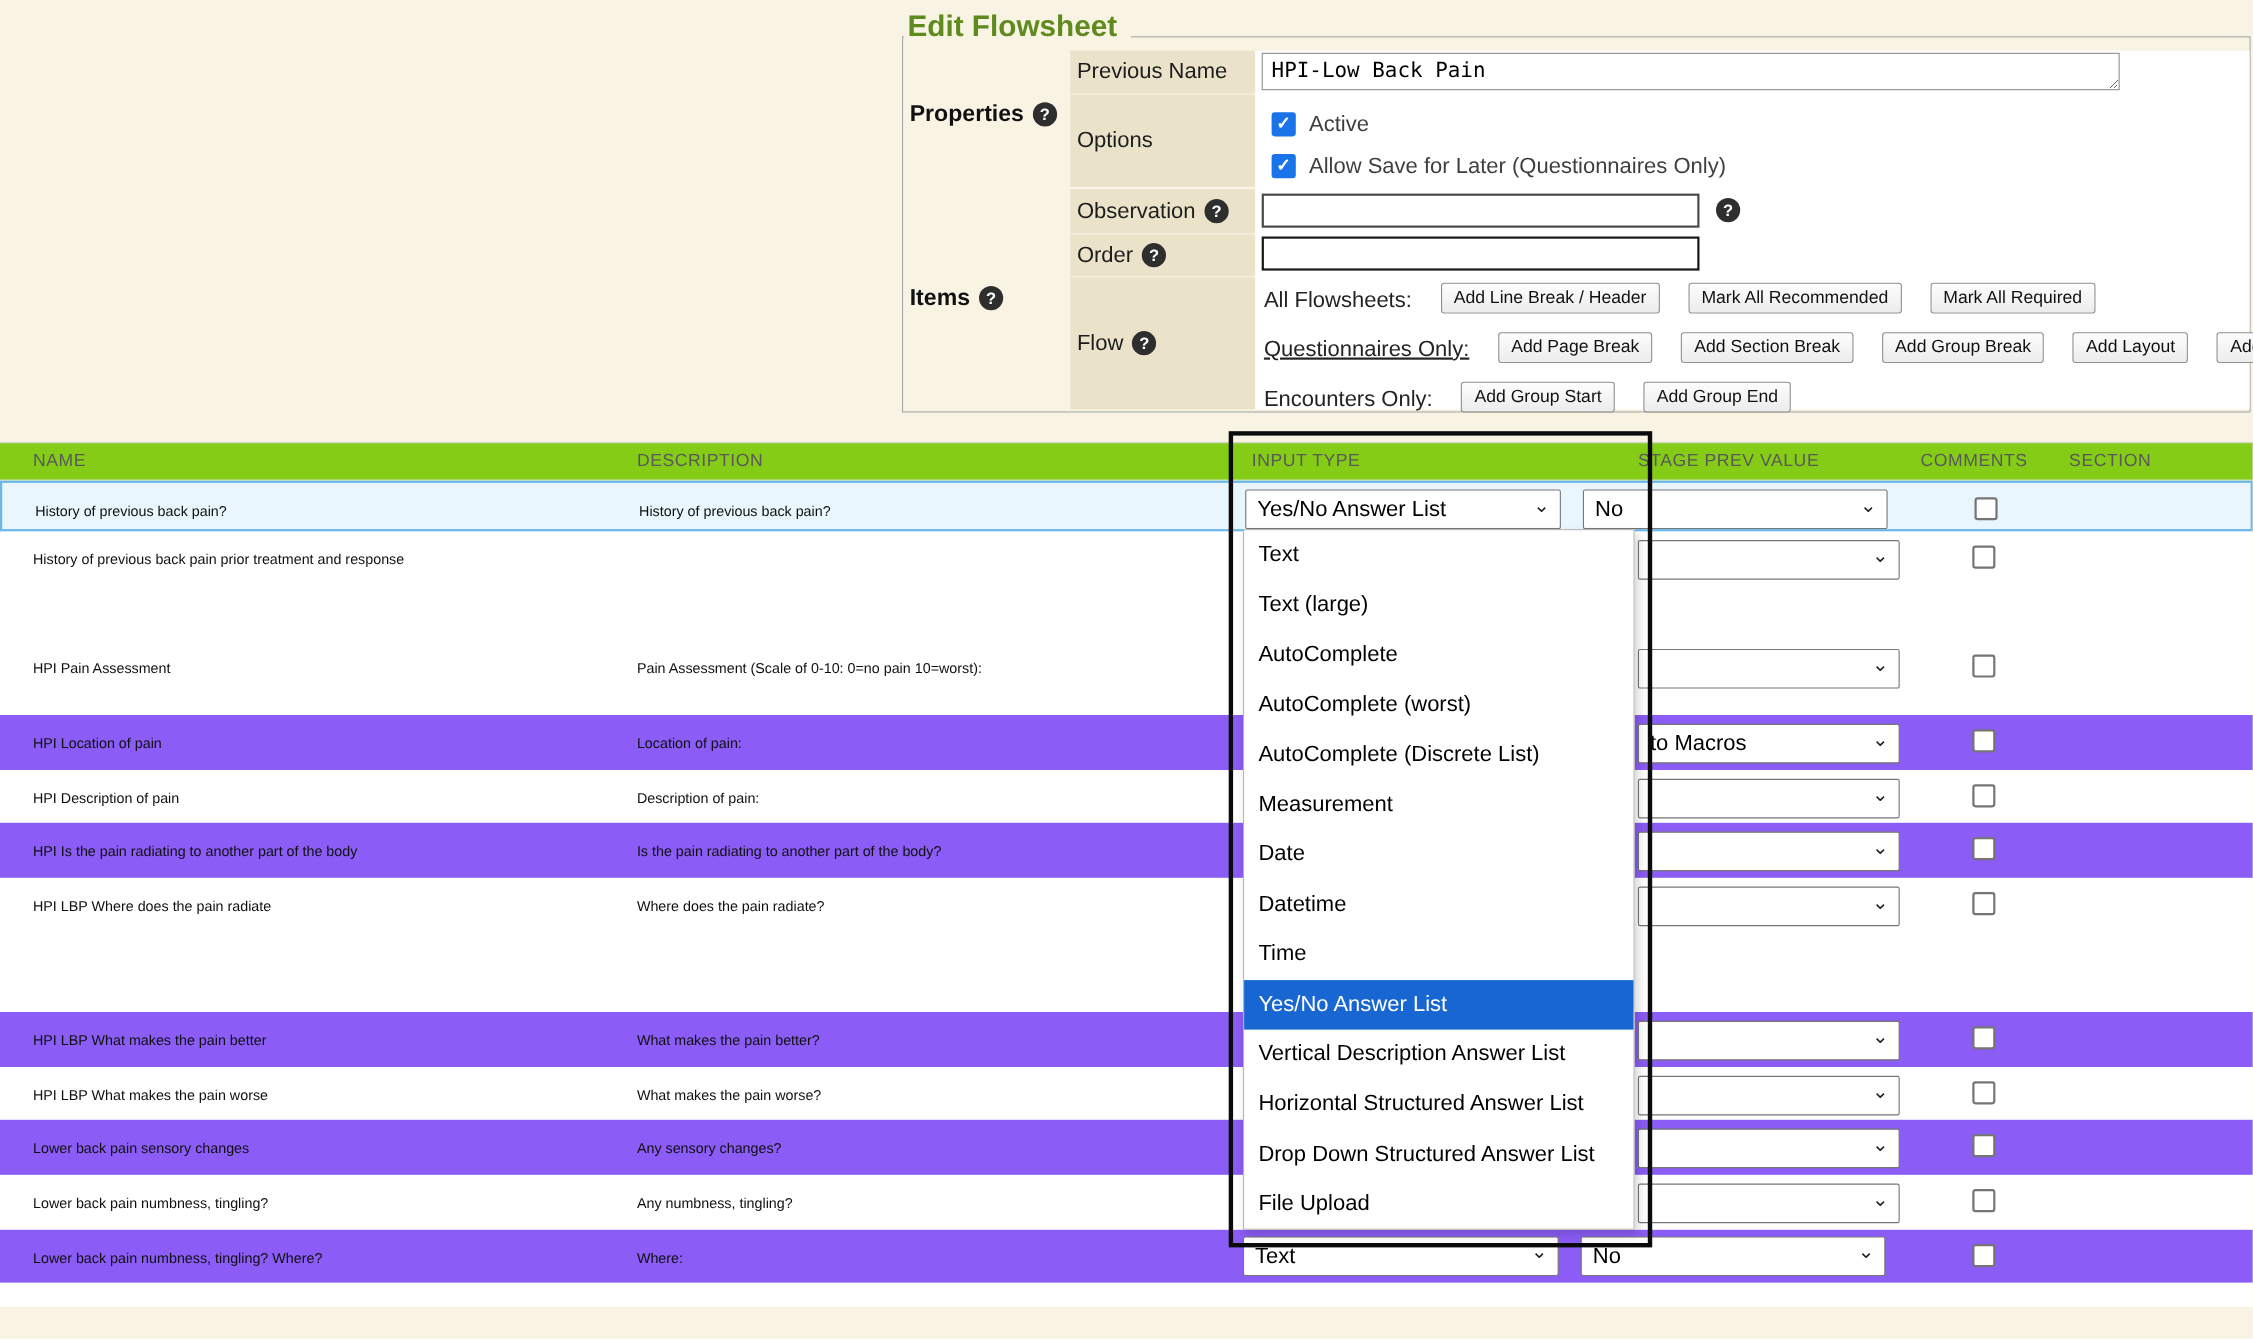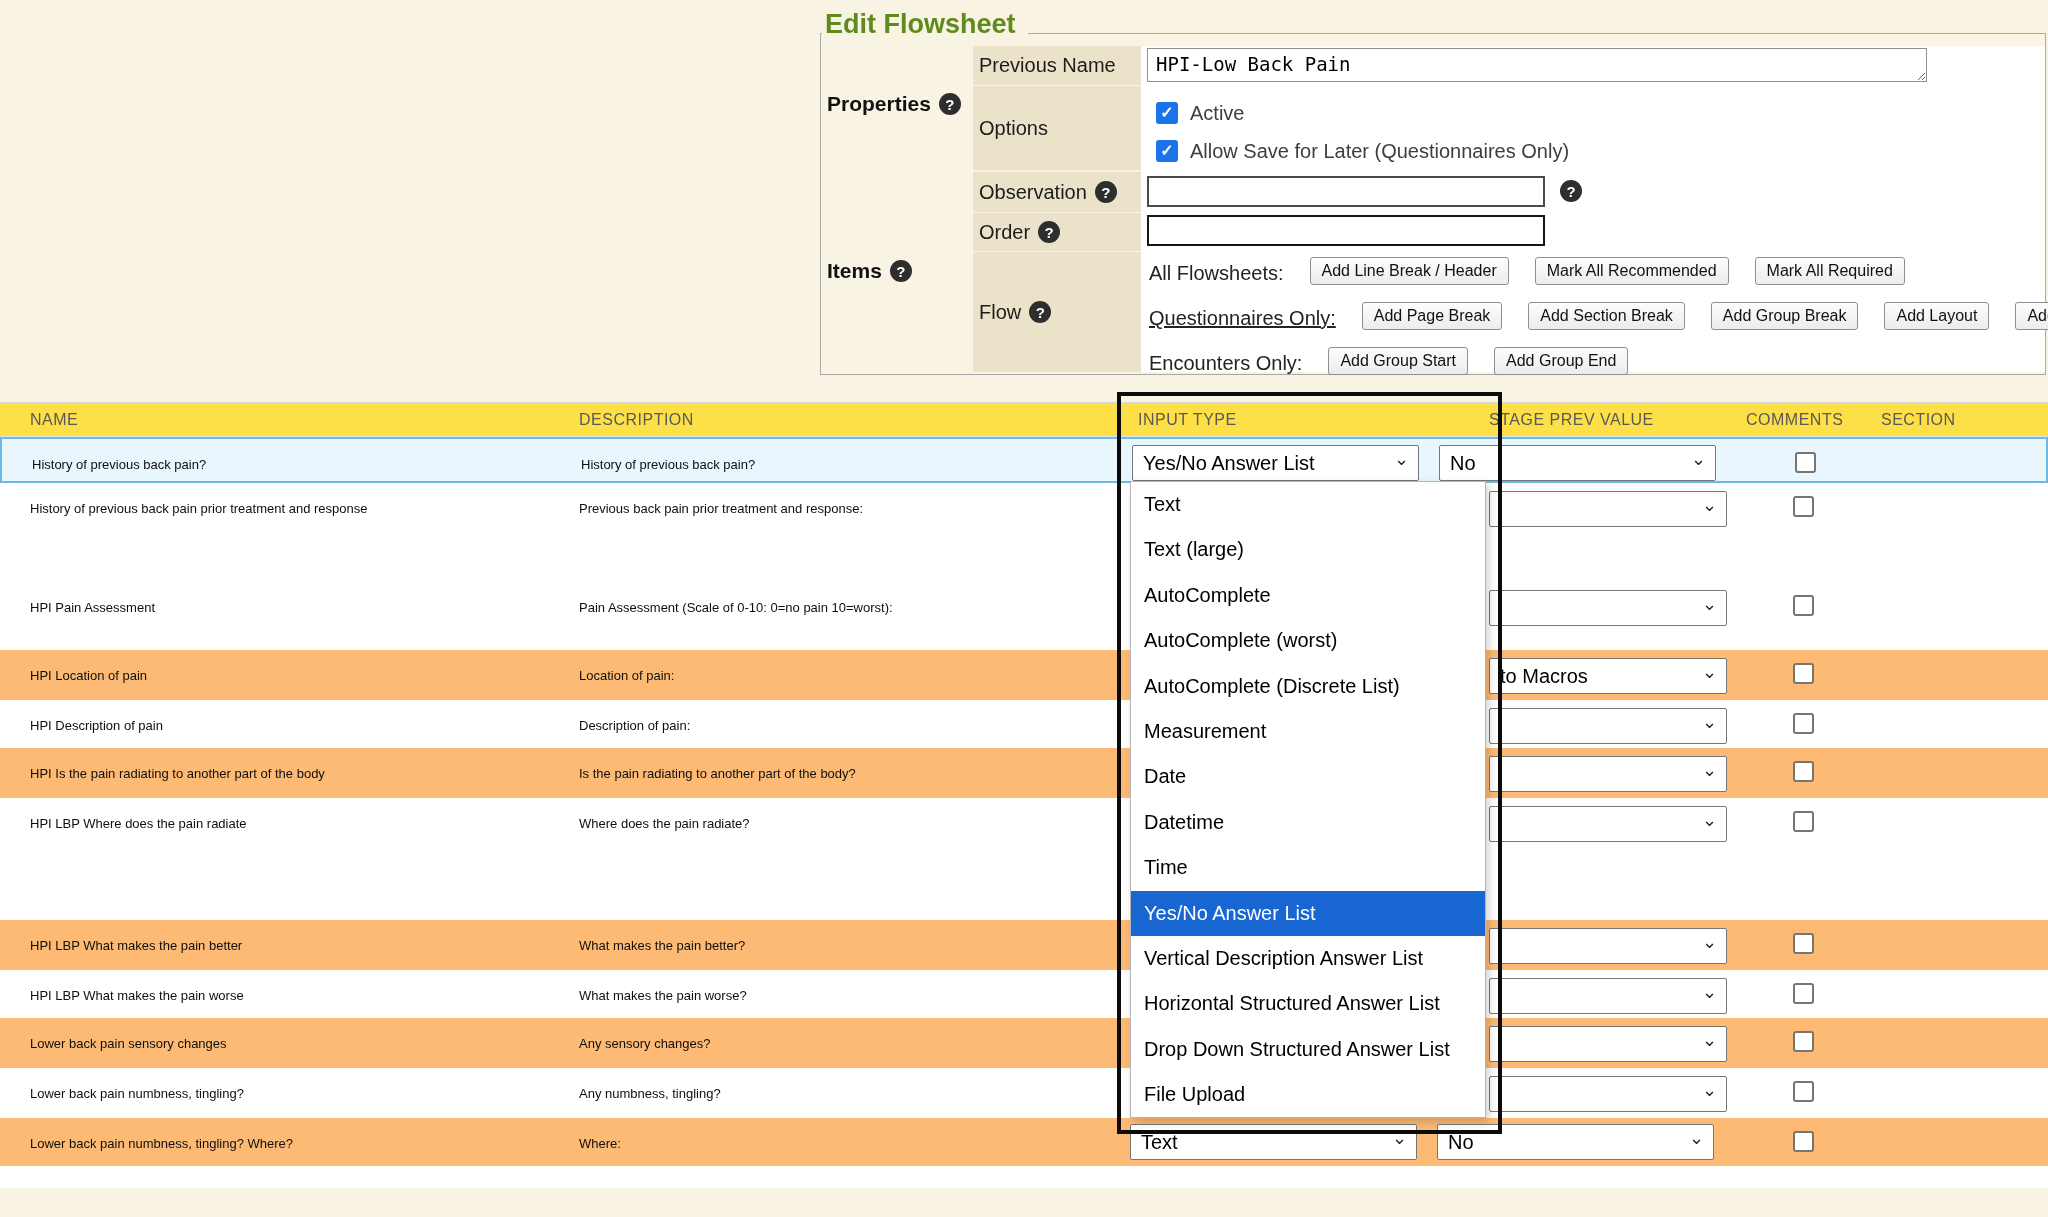--- a/index.html
+++ b/index.html
@@ -45,31 +45,31 @@
   .flow-line { position:absolute; left:328px; height:30px; display:flex; align-items:flex-end; gap:26px; }
   .flow-line-1 { top:221px; } .flow-line-2 { top:266px; } .flow-line-3 { top:311px; }
   .flow-label { font-size:20px; color:#232323; white-space:nowrap; }
   .flow-label.underline { text-decoration:underline; cursor:pointer; }
   .btn { height:28px; padding:0 11px; background:linear-gradient(#fdfdfd,#ececec); border:1px solid #8f8f8f;
          border-radius:3px; font-size:16px; color:#111; display:flex; align-items:center;
          white-space:nowrap; cursor:pointer; }
 
   
   .white-region { position:absolute; left:0; top:402px; width:2048px; height:786px; background:#fff; }
-  .thead { position:absolute; left:0; top:402px; width:2048px; height:35px; background:#fde047;
+  .thead { position:absolute; left:0; top:402px; width:2048px; height:35px; background:#84cc16;
            border-top:1px solid #d8d8d8; border-bottom:1px solid #e4e4e4; }
   .hdr { position:absolute; top:0; line-height:33px; font-size:16px; color:#595959; letter-spacing:.5px; white-space:nowrap; }
   .hdr:nth-of-type(1){left:30px;} .hdr:nth-of-type(2){left:579px;} .hdr:nth-of-type(3){left:1138px;}
   .hdr:nth-of-type(4){left:1489px;} .hdr:nth-of-type(5){left:1746px;} .hdr:nth-of-type(6){left:1881px;}
   .rows { position:absolute; left:0; top:437px; width:2048px; }
   .row { position:relative; width:100%; min-height:50px; }
   .row:nth-child(1){min-height:46px;} .row:nth-child(2){min-height:99px;} .row:nth-child(3){min-height:68px;}
   .row:nth-child(5){min-height:48px;} .row:nth-child(7){min-height:122px;} .row:nth-child(9){min-height:48px;}
   .row:nth-child(12){min-height:48px;}
-  .rows .row:nth-child(2n+4){ background:#fdba74; }
+  .rows .row:nth-child(2n+4){ background:#8b5cf6; }
   .row.hl { background:var(--highlight-bg,#e9f6fd); border:2px solid var(--highlight-border,#6cb8e6); }
   .tcell { position:absolute; top:12px; font-size:13px; line-height:27px; color:#0f0f0f; }
   .tcell.name { left:30px; width:520px; }
   .tcell.desc { left:579px; width:485px; }
   .sel { position:absolute; height:36px; border:1px solid #767676; border-radius:2px; background:#fff;
          display:flex; align-items:center; justify-content:space-between; padding:0 9px 0 10px;
          font-size:20px; color:#000; cursor:pointer; }
   .sel .sel-arrow { font-size:18px; color:#222; transform:translateY(-4px); }
   .sel .sel-val { white-space:nowrap; overflow:hidden; }
   .input-type-sel { left:1130px; top:6px; width:287px; }
@@ -209,21 +209,20 @@
           <span class="sel-arrow">⌄</span>
         </div>
 
         <div class="checkbox comment-cb">
           
         </div>
       </div>
 
       <div class="row">
         <div class="tcell name">History of previous back pain prior treatment and response</div>
-        <div class="tcell desc">Previous back pain prior treatment and response:</div>
 
         <div class="sel stage-sel">
           <span class="sel-val"></span>
           <span class="sel-arrow">⌄</span>
         </div>
         <div class="checkbox comment-cb">
           
         </div>
       </div>
 

